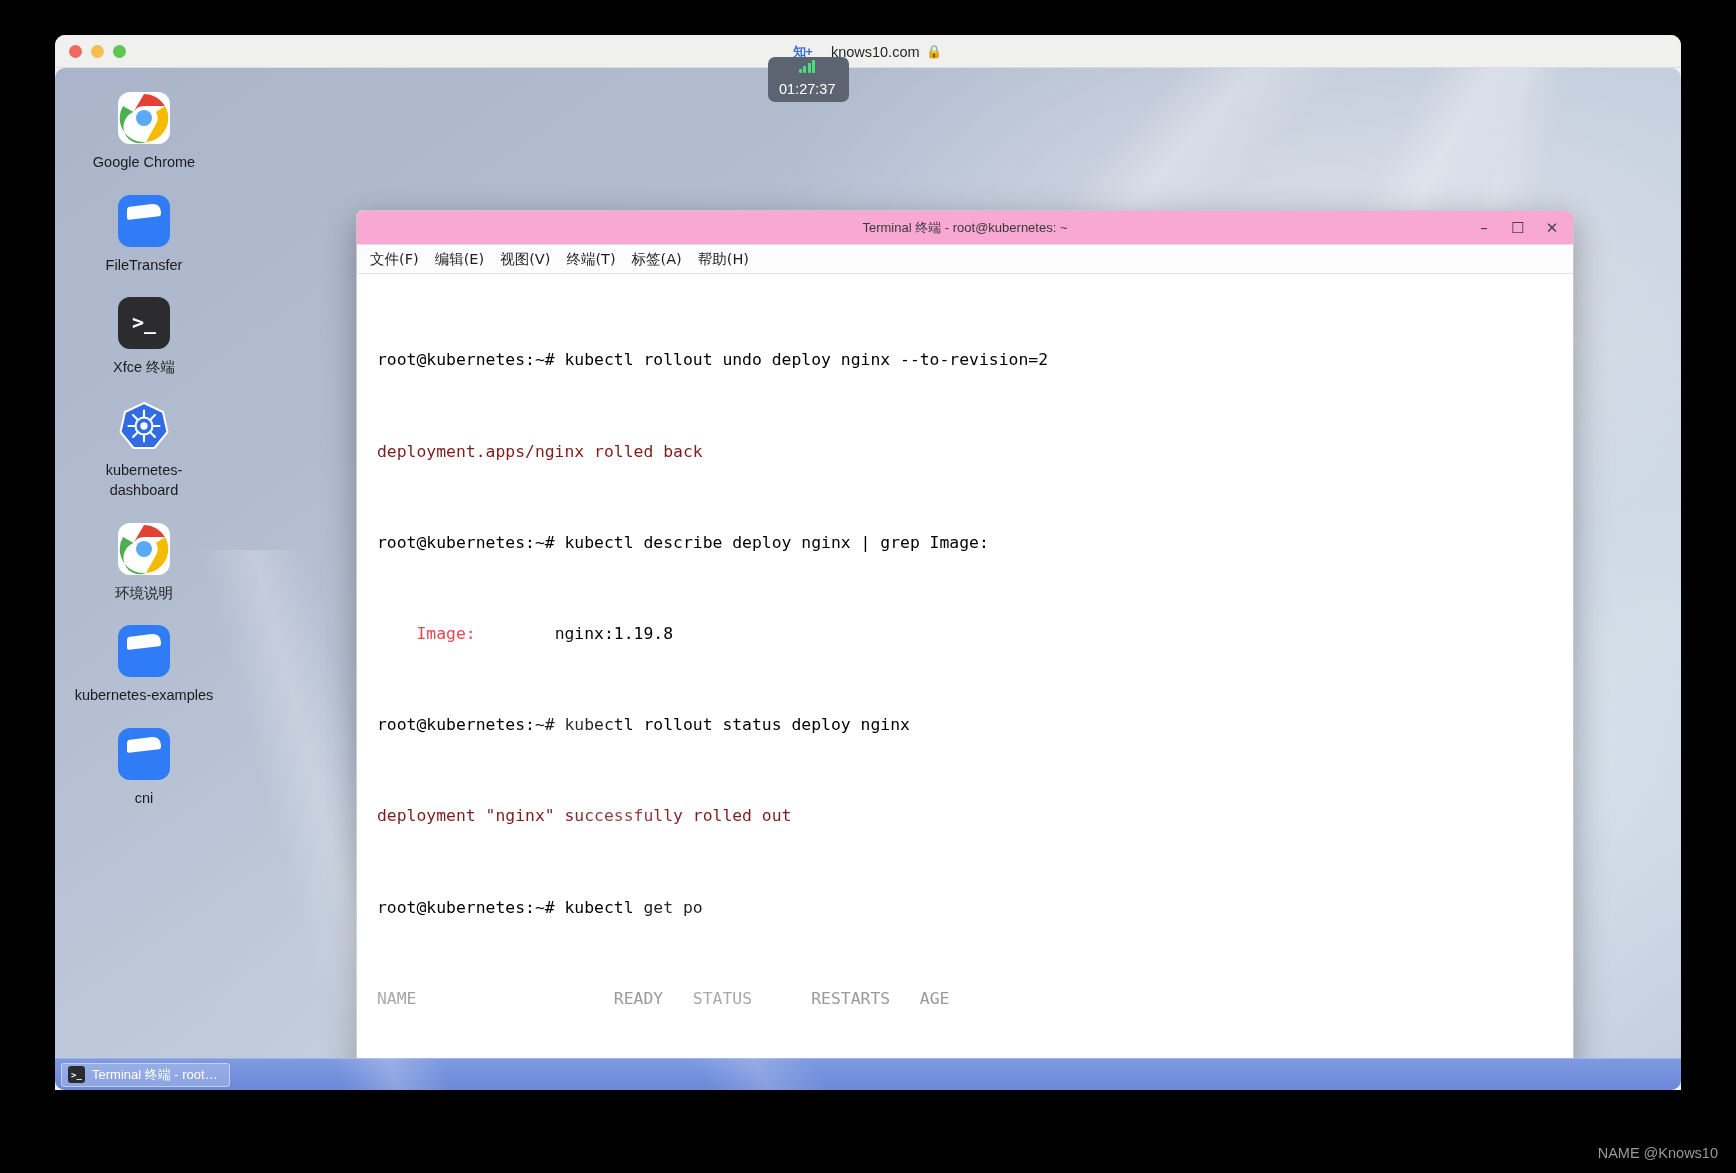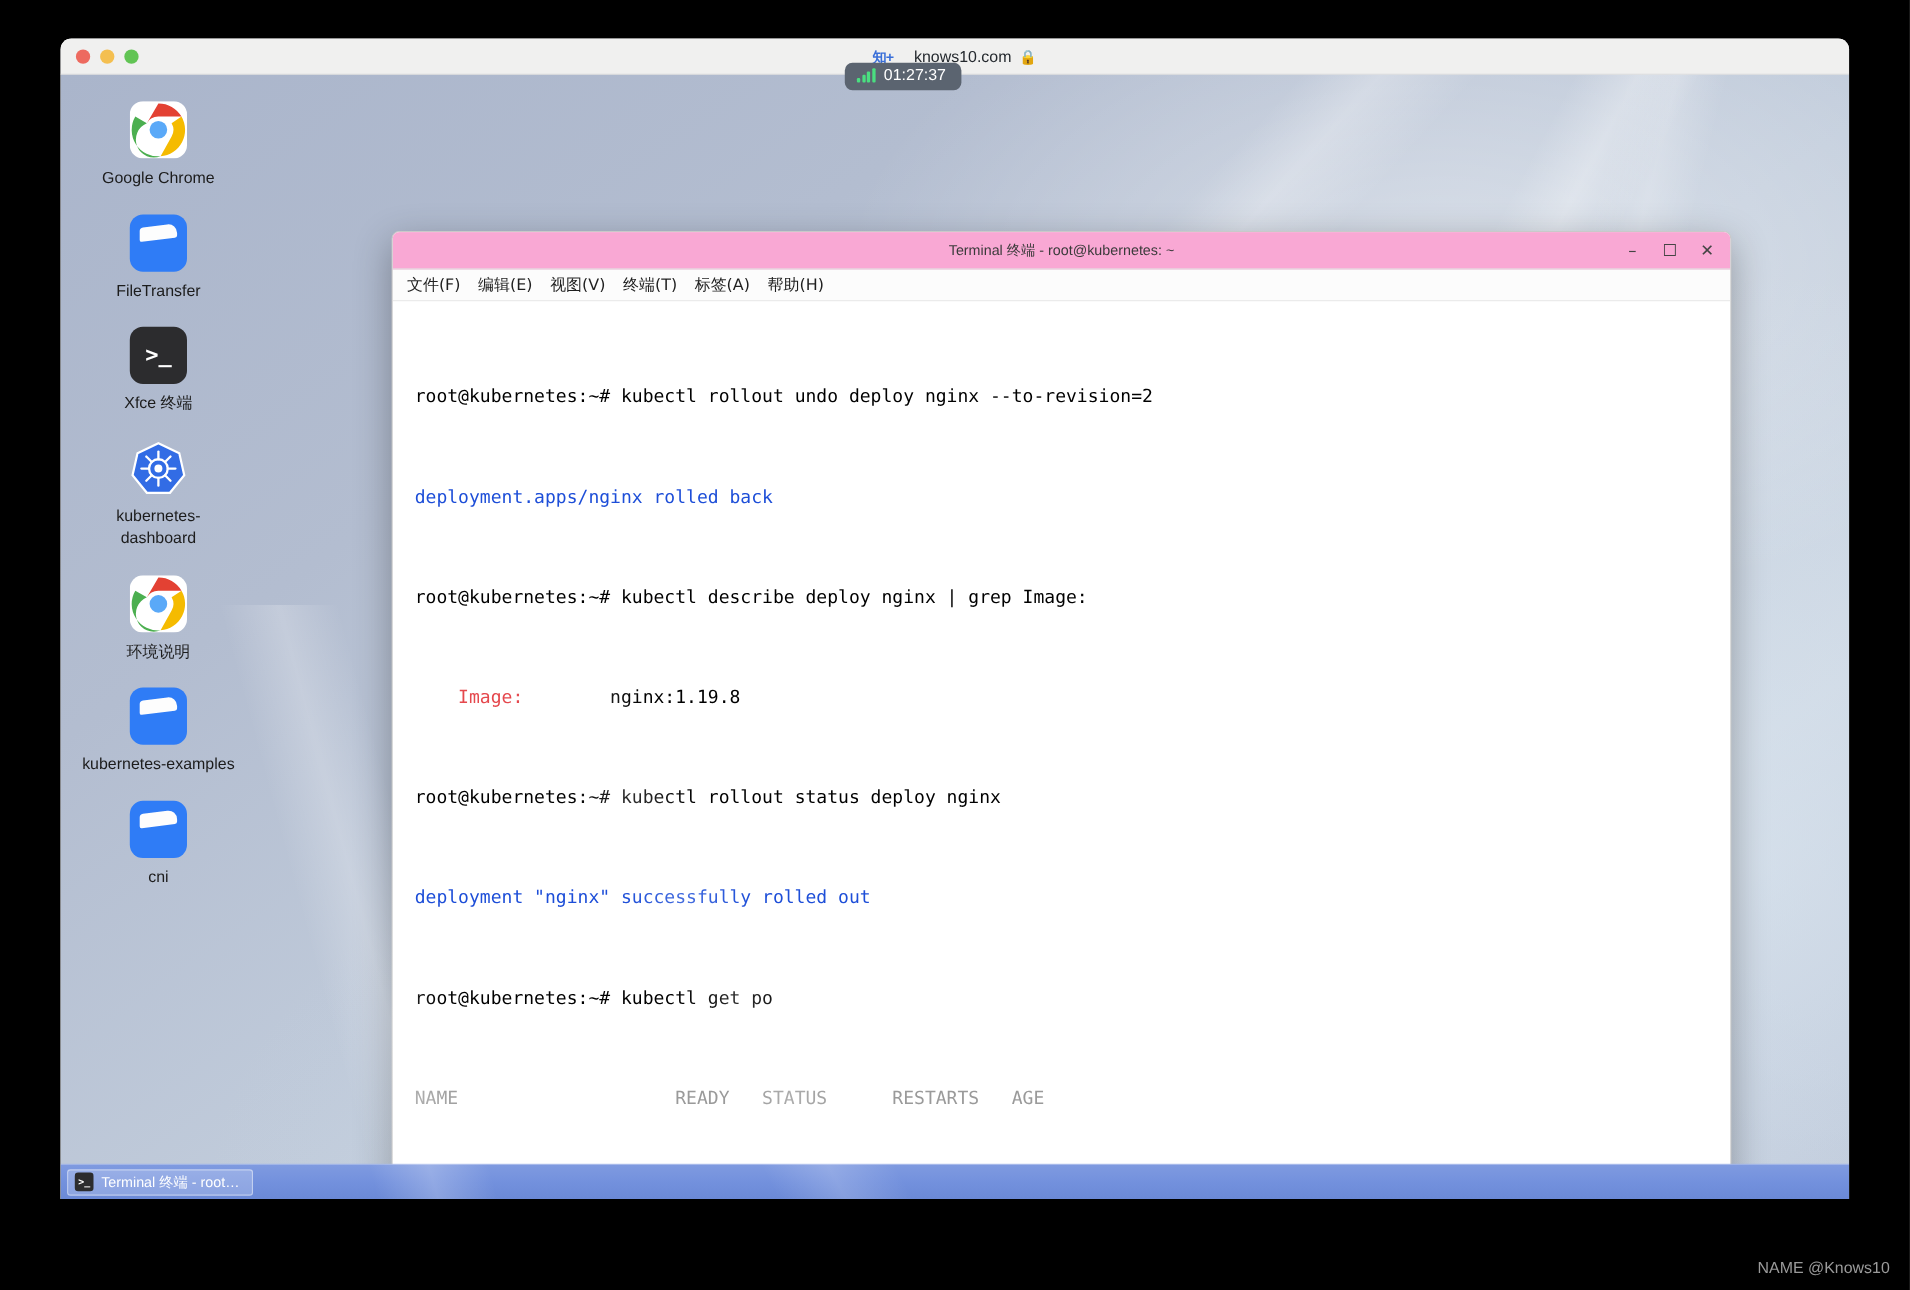--- a/index.html
+++ b/index.html
@@ -45,20 +45,21 @@
   
   #desktop {
     position: absolute; left: 0; top: 33px;
     width: 1626px; height: 1022px;
     background:
       radial-gradient(ellipse 900px 500px at 78% 18%, rgba(255,255,255,0.42), rgba(255,255,255,0) 62%),
       radial-gradient(ellipse 700px 900px at 95% 70%, rgba(222,233,243,0.55), rgba(255,255,255,0) 60%),
       radial-gradient(ellipse 1100px 600px at 55% 100%, rgba(205,218,232,0.5), rgba(255,255,255,0) 70%),
       linear-gradient(145deg, #aab5cb 0%, #b3bdd0 28%, #c2cddc 55%, #ccd6e2 78%, #b9c4d6 100%);
     overflow: hidden;
+    border-radius: 10px;
   }
   #desktop::before {
     content: ""; position: absolute; right: -60px; top: -20px;
     width: 900px; height: 1000px;
     background:
       linear-gradient(118deg, rgba(255,255,255,0) 42%, rgba(255,255,255,0.30) 46%, rgba(255,255,255,0) 50%),
       linear-gradient(104deg, rgba(255,255,255,0) 56%, rgba(255,255,255,0.22) 60%, rgba(255,255,255,0) 64%),
       linear-gradient(132deg, rgba(255,255,255,0) 20%, rgba(255,255,255,0.26) 24%, rgba(255,255,255,0) 29%);
     pointer-events: none;
   }
@@ -71,20 +72,21 @@
     pointer-events: none;
   }
 
   
   #session-timer {
     position: absolute; left: 768px; top: 57px; z-index: 60;
     background: #5b6470; color: #fff;
     border-radius: 7px; padding: 4px 14px 5px 11px;
     display: flex; align-items: center; gap: 8px;
     font-size: 14.5px;
+    flex-direction: column;
   }
   #signal-bars { display: flex; align-items: flex-end; gap: 1.5px; height: 12px; }
   #signal-bars i { width: 3px; background: #4ade80; display: block; border-radius: 1px; }
   #signal-bars i:nth-child(1) { height: 4px; }
   #signal-bars i:nth-child(2) { height: 7px; }
   #signal-bars i:nth-child(3) { height: 10px; }
   #signal-bars i:nth-child(4) { height: 13px; }
 
   
   #icon-grid { position: absolute; left: 0; top: 0; width: 300px; padding-top: 24px; }
@@ -156,21 +158,21 @@
     font-family: "DejaVu Sans", "Liberation Sans", sans-serif;
   }
   #terminal-body {
     flex: 1; background: #fff; padding: 7px 4px 0 20px;
     font-family: "DejaVu Sans Mono", "Liberation Mono", monospace;
     font-size: 16.4px; line-height: 22.8px;
     white-space: pre; overflow: hidden;
   }
   .t-line { white-space: pre; }
   .c-white  { color: #000000; }
-  .c-green  { color: #1d4ed8; margin-top: 36px; }
+  .c-green  { color: #7f1d1d; margin-top: 36px; }
   .c-red    { color: #e5484d; }
   .c-cyan   { color: #3ab0b8; }
   .c-magenta{ color: #b02cb0; }
   .c-gray   { color: #9a9a9a; }
   .c-brown  { color: #a16207; }
   .c-grn2   { color: #3f9a2f; }
 
   
   #taskbar {
     position: absolute; left: 0; bottom: 0;

